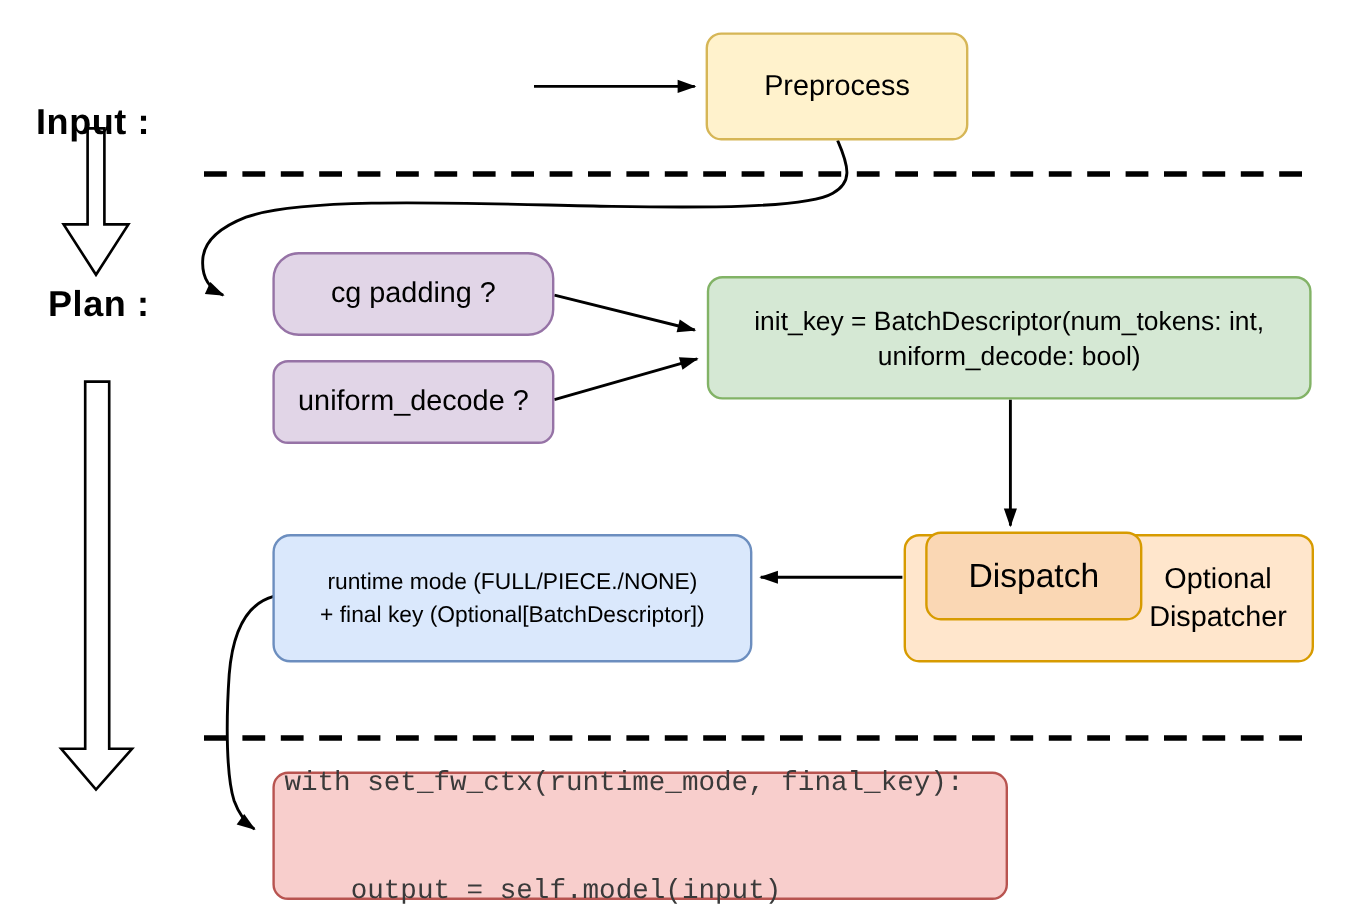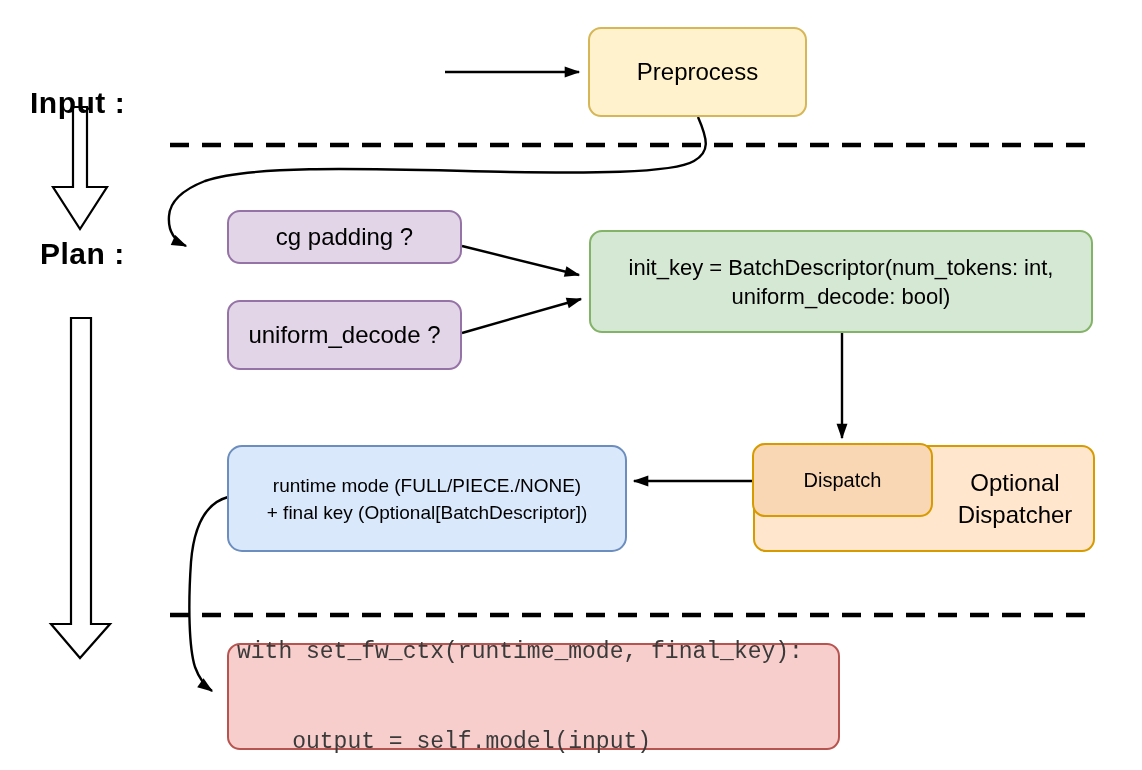--- a/index.html
+++ b/index.html
@@ -13,21 +13,21 @@
     white-space:nowrap;letter-spacing:0.5px;
   }
   .node{
     position:absolute;border:2px solid #999;border-radius:13px;
     display:flex;align-items:center;justify-content:center;
     text-align:center;color:#000;box-sizing:border-box;
   }
   .node .txt{width:100%;}
   .f24{font-size:24px;}
   .f22{font-size:22px;line-height:29px;}
-  .f20{font-size:20px;}
+  .f20{font-size:28px;margin-left:19px;}
   .f19{font-size:19px;line-height:27px;border-radius:15px;}
   .code{
     font-family:"Liberation Mono","DejaVu Sans Mono",monospace;
     font-size:23px;line-height:30px;text-align:left;white-space:pre;
     justify-content:flex-start;padding-left:8px;
   }
   .cuda-txt{
     position:absolute;left:180px;top:0;width:160px;height:100%;
     display:flex;align-items:center;justify-content:center;
     font-size:24px;line-height:32px;text-align:center;
@@ -69,21 +69,21 @@
   </svg>
 
   <div class="stage-label" style="left:30px;top:40px;margin-top:46px;">Input :</div>
   <div class="stage-label" style="left:40px;top:237px;">Plan :</div>
 
 
   <div class="node f24" style="left: 588px; top: 27px; width: 219px; height: 90px; background-color: rgb(255, 242, 204); border-color: rgb(214, 182, 86);">
     <span class="txt">Preprocess</span>
   </div>
 
-  <div class="node f24" style="left: 227px; top: 210px; width: 235px; height: 54px; background-color: rgb(225, 213, 231); border-color: rgb(150, 115, 166);">
+  <div class="node f24" style="left: 227px; top: 210px; width: 235px; height: 70px; background-color: rgb(225, 213, 231); border-color: rgb(150, 115, 166); border-radius: 22px;">
     <span class="txt">cg padding ?</span>
   </div>
 
   <div class="node f24" style="left: 227px; top: 300px; width: 235px; height: 70px; background-color: rgb(225, 213, 231); border-color: rgb(150, 115, 166);">
     <span class="txt">uniform_decode ?</span>
   </div>
 
   <div class="node f22" style="left: 589px; top: 230px; width: 504px; height: 103px; background-color: rgb(213, 232, 212); border-color: rgb(130, 179, 102);">
     <div class="txt">
       <div>init_key = BatchDescriptor(num_tokens: int,</div>

